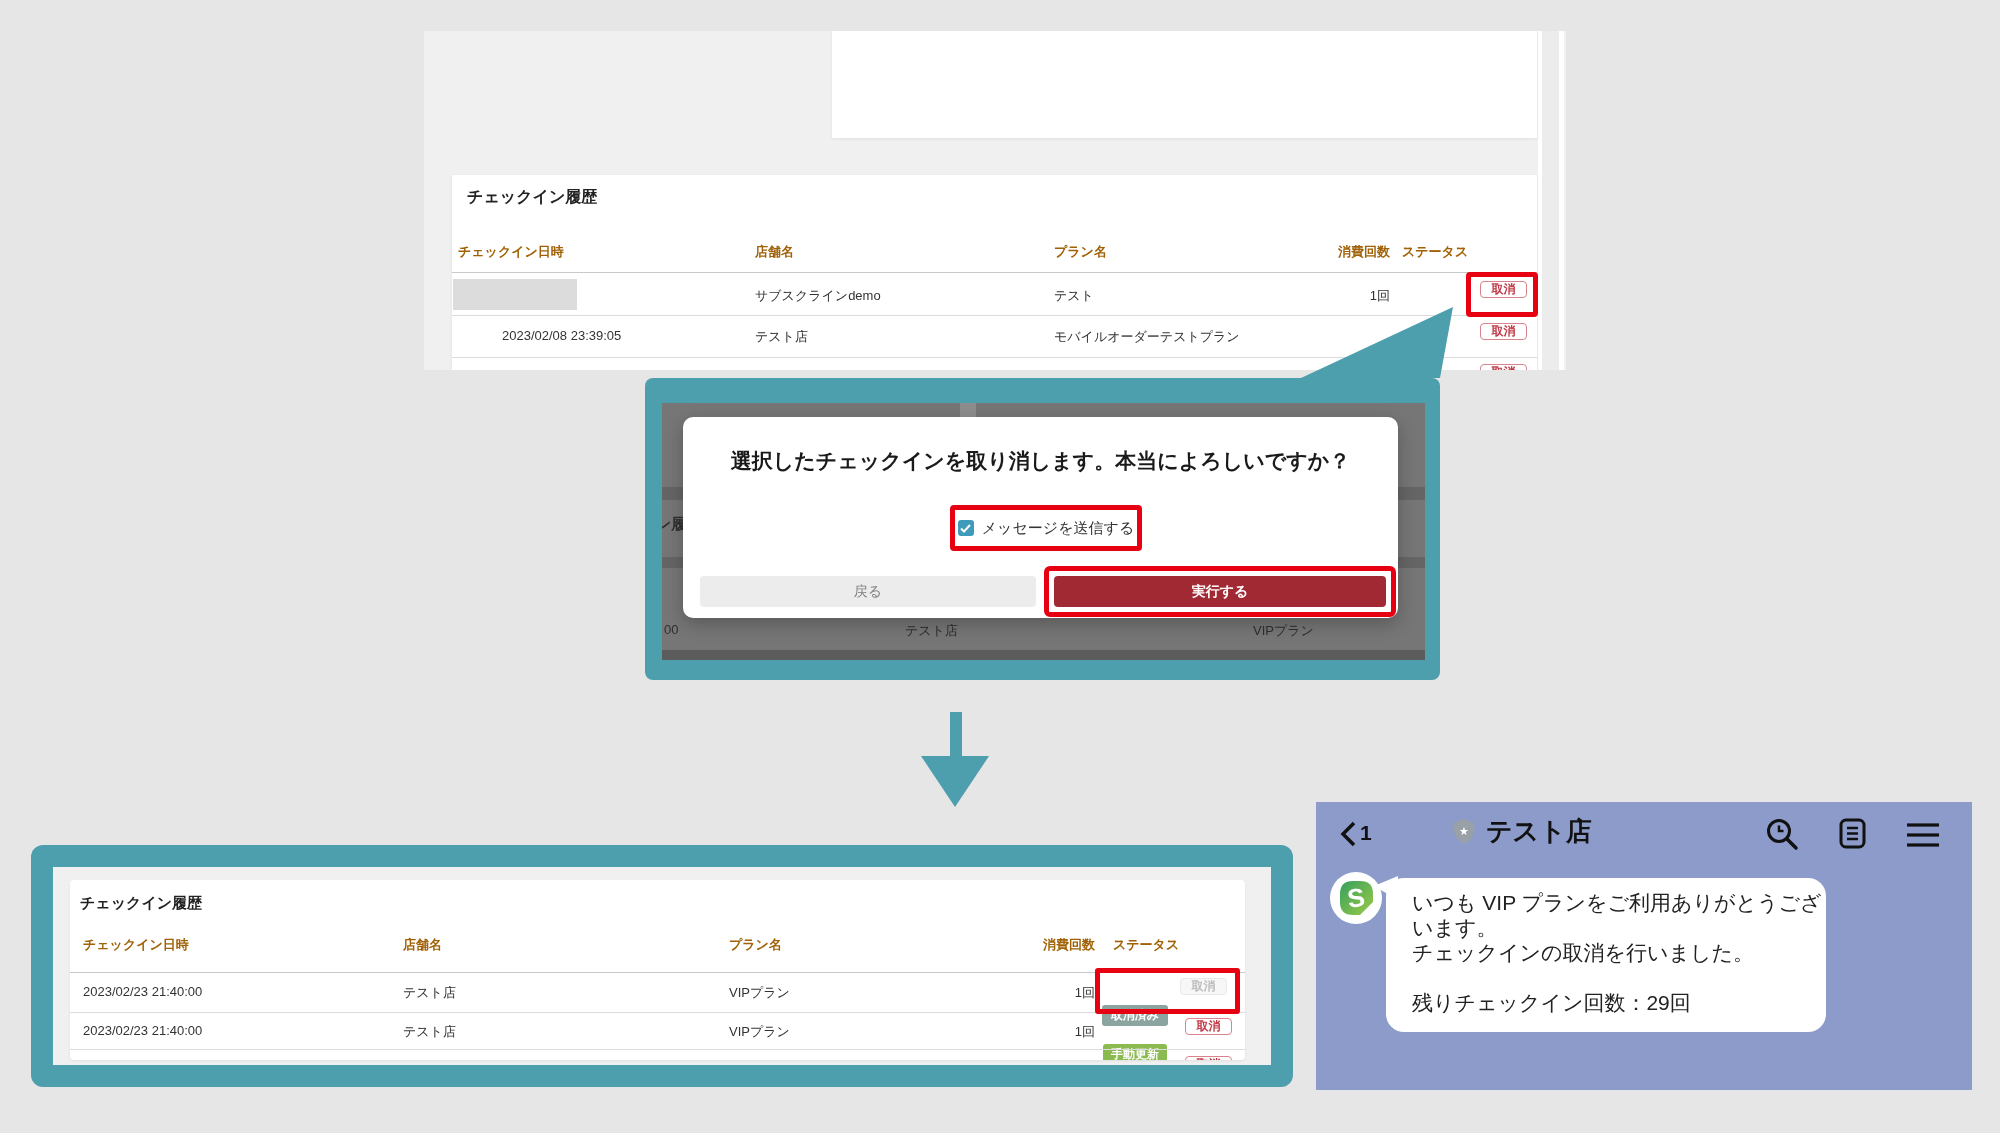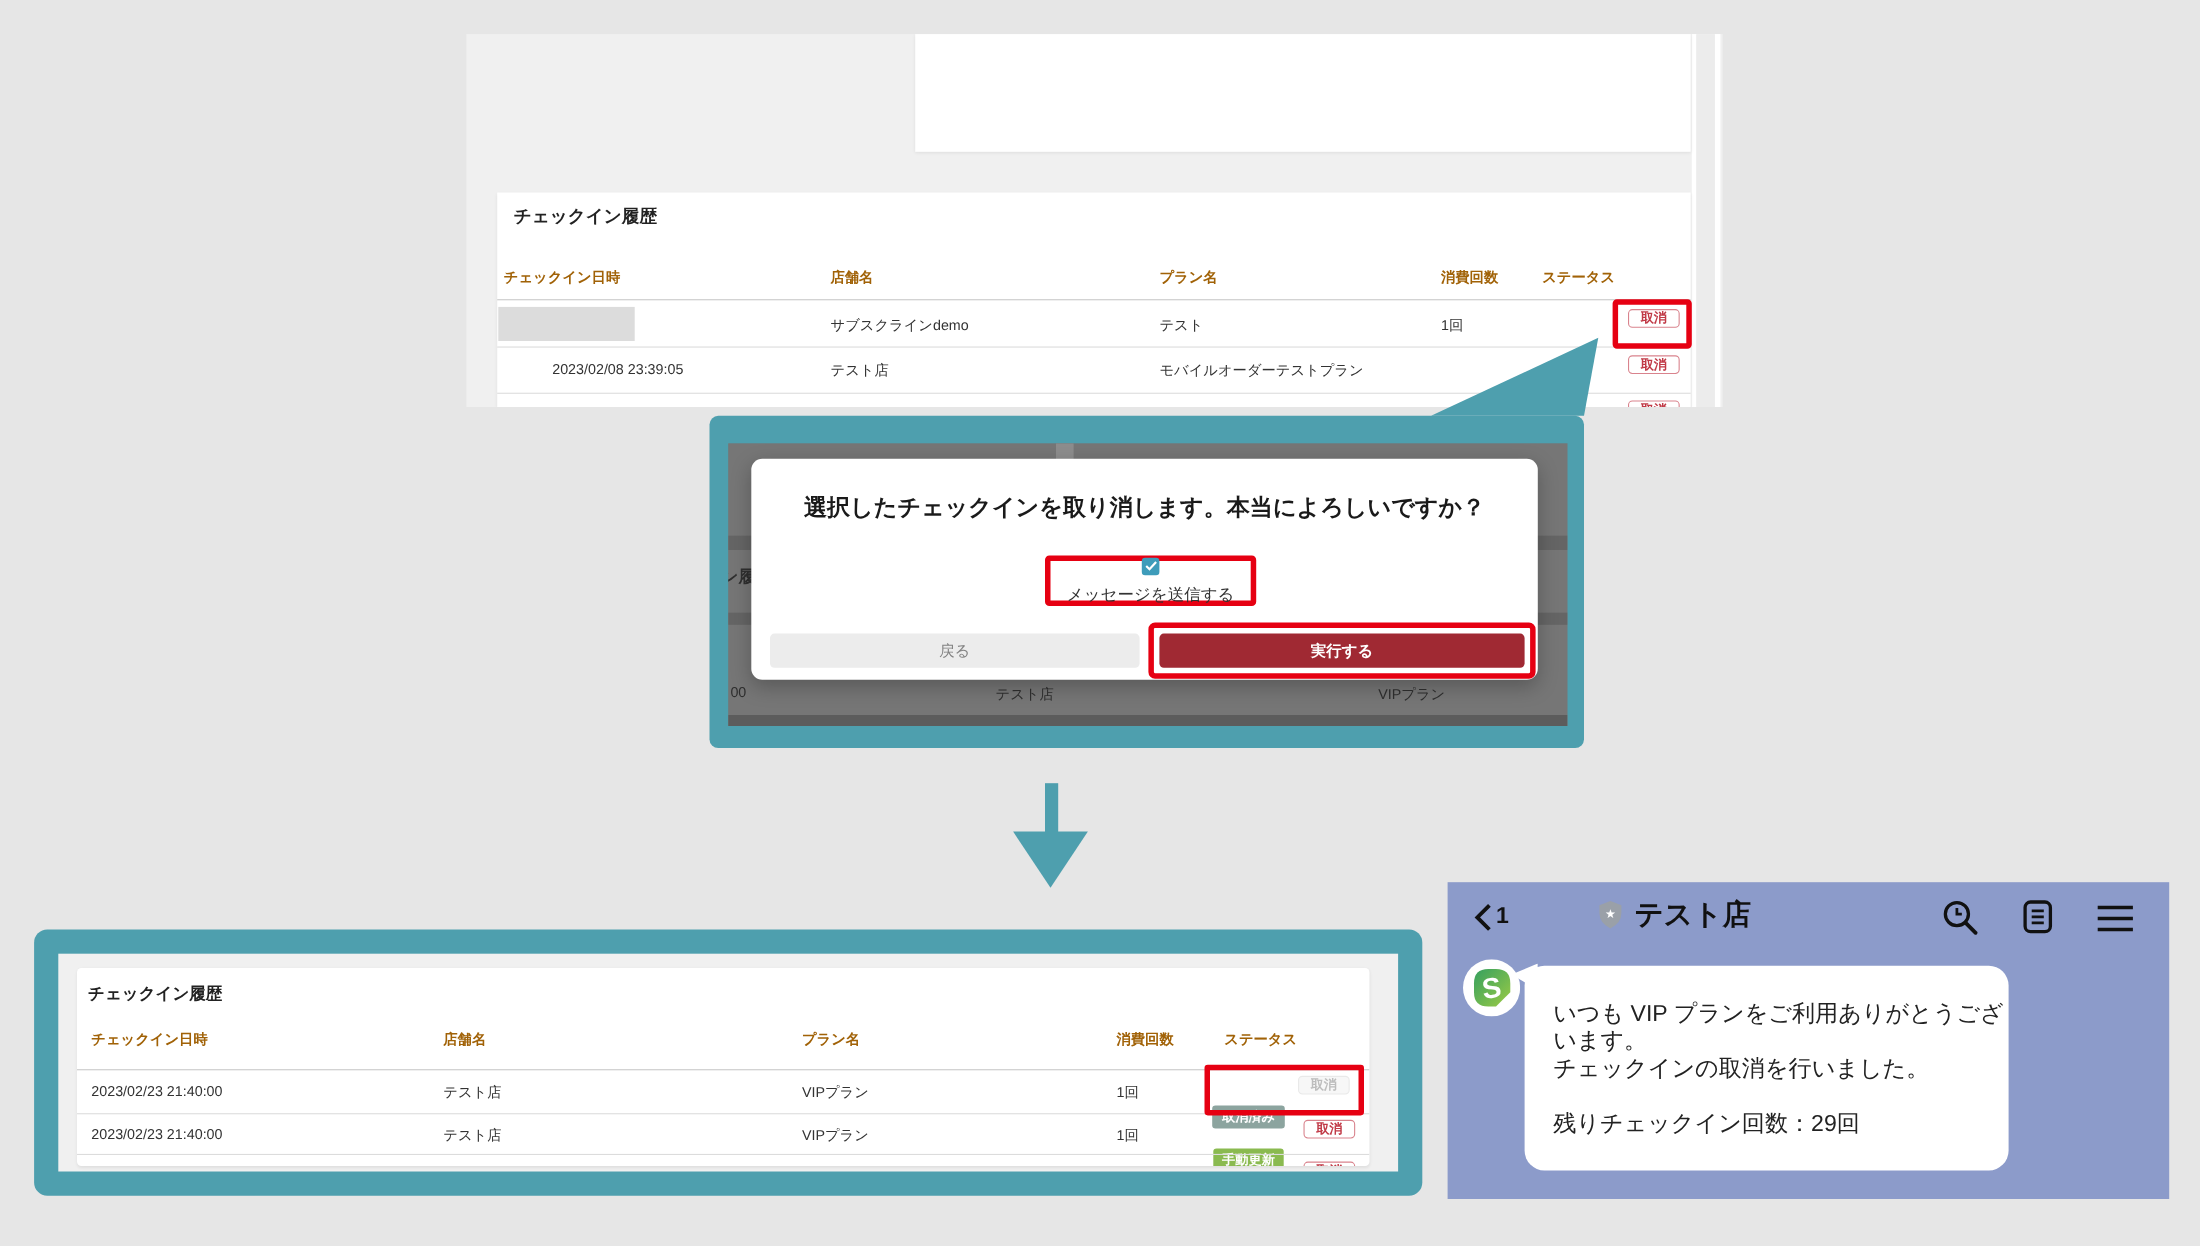--- a/index.html
+++ b/index.html
@@ -6,25 +6,25 @@
   body{background:#e6e6e6;font-family:"Liberation Sans","DejaVu Sans",sans-serif;}
   .canvas{position:relative;width:2000px;height:1133px;background:#e6e6e6;overflow:hidden;}
   .abs{position:absolute;}
   .card{background:#fff;box-shadow:0 1px 3px rgba(0,0,0,.07);}
   .lbl{color:#9aa1a8;font-size:13px;}
   .val{color:#333;font-size:14px;}
   .tbl-title{font-size:16px;font-weight:bold;color:#222;}
   .th{font-size:13px;font-weight:bold;color:#a16207;white-space:nowrap;}
   .td{font-size:13px;color:#333;white-space:nowrap;}
   .hr{height:1px;background:#dcdcdc;left:0;right:0;}
-  .right{}
+  .right{text-align:right;}
   .btn-cancel{width:47px;height:17px;box-sizing:border-box;background:#fff;border:1px solid #d9838d;
     border-radius:4px;color:#c13a47;font-size:12px;font-weight:bold;display:flex;align-items:center;justify-content:center;}
   .btn-cancel.disabled{border:1px solid #e9e9e9;background:#f7f7f7;color:#bdbdbd;}
-  .hilite{border:5px solid #e60012;border-radius:4px;box-sizing:border-box;background:transparent;flex-direction:column;}
+  .hilite{border:5px solid #e60012;border-radius:4px;box-sizing:border-box;background:transparent;}
   .badge{height:21px;border-radius:3px;color:#fff;font-size:12px;font-weight:bold;
     display:flex;align-items:center;justify-content:center;padding:0 6px;box-sizing:border-box;margin-top:23px;}
   .teal{background:#4e9fae;}
   .dimtext{color:#2f2f2f;font-size:13px;white-space:nowrap;}
   .bubble-line{height:25px;line-height:25px;font-size:21px;color:#222;white-space:nowrap;}
 </style>
 </head>
 <body>
 
 <div class="canvas">
@@ -183,21 +183,21 @@
       </defs>
       <circle cx="26" cy="26" r="26" fill="#fff"></circle>
       <path d="M10 22 Q10 9 23 9 L30 9 Q43 9 43 22 L43 30 L30 43 L23 43 Q10 43 10 30 Z" fill="url(#leafgrad)"></path>
       <text x="26" y="35" text-anchor="middle" font-size="26" font-weight="bold" fill="#fff" transform="rotate(-8 26 26)">S</text>
     </svg>
 
     <svg class="abs" style="left:58px;top:74px;" width="24" height="24" viewBox="0 0 24 24">
       <polygon points="0,10 24,0 24,24" fill="#fff"></polygon>
     </svg>
 
-    <div class="abs" style="left:70px;top:76px;width:440px;height:186px;background:#fff;border-radius:18px;box-sizing:border-box;padding:31px 20px 0 26px;">
+    <div class="abs" style="left:70px;top:76px;width:440px;height:154px;background:#fff;border-radius:18px;box-sizing:border-box;padding:12px 20px 0 26px;">
       <div class="bubble-line">いつも VIP プランをご利用ありがとうござ</div>
       <div class="bubble-line">います。</div>
       <div class="bubble-line">チェックインの取消を行いました。</div>
       <div class="bubble-line"></div>
       <div class="bubble-line">残りチェックイン回数：29回</div>
     </div>
   </div>
 
 </div>
 

